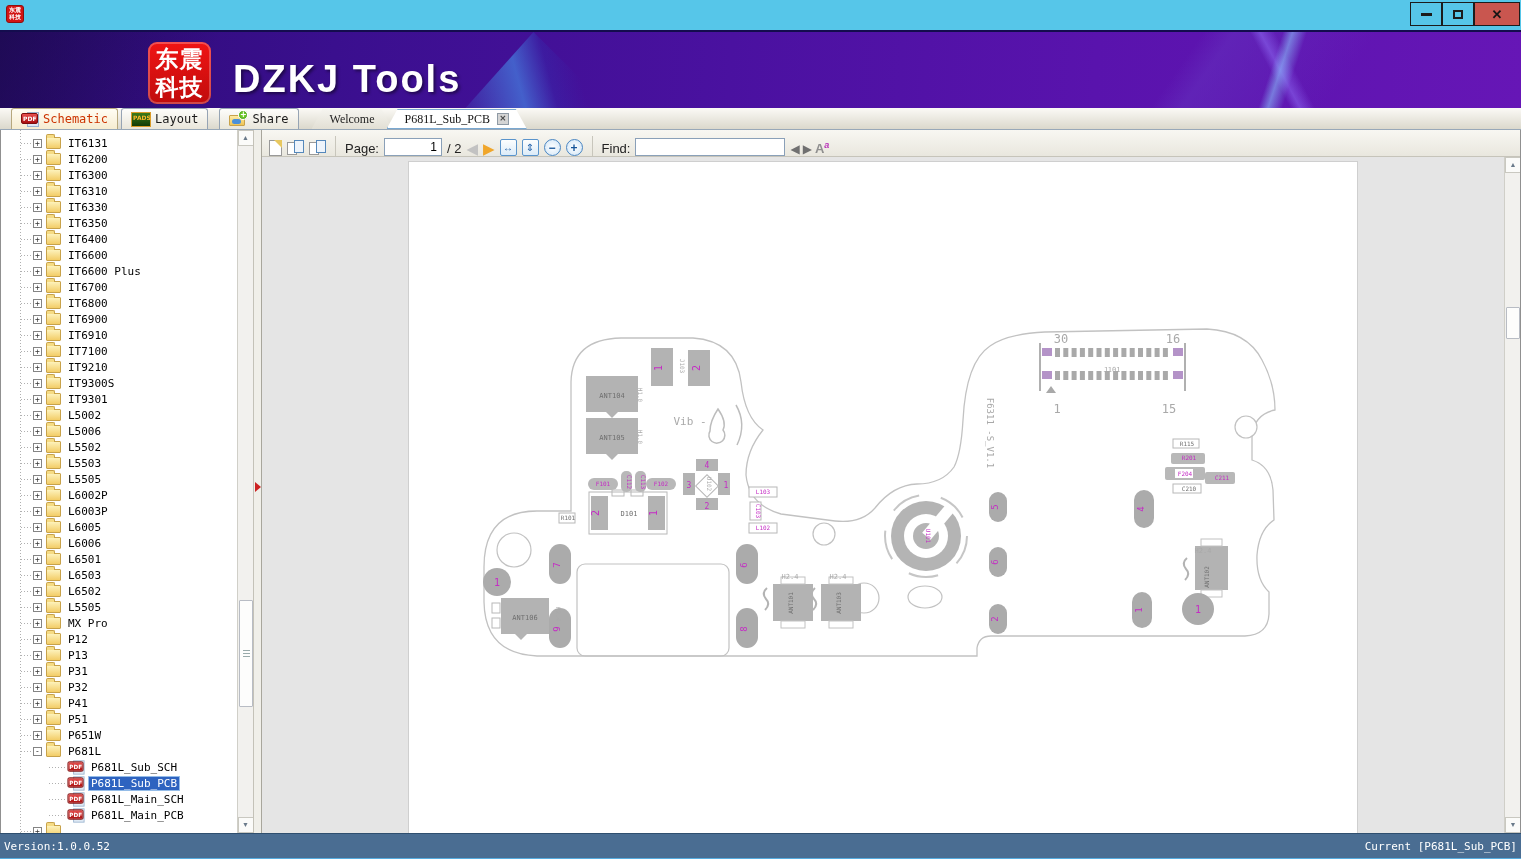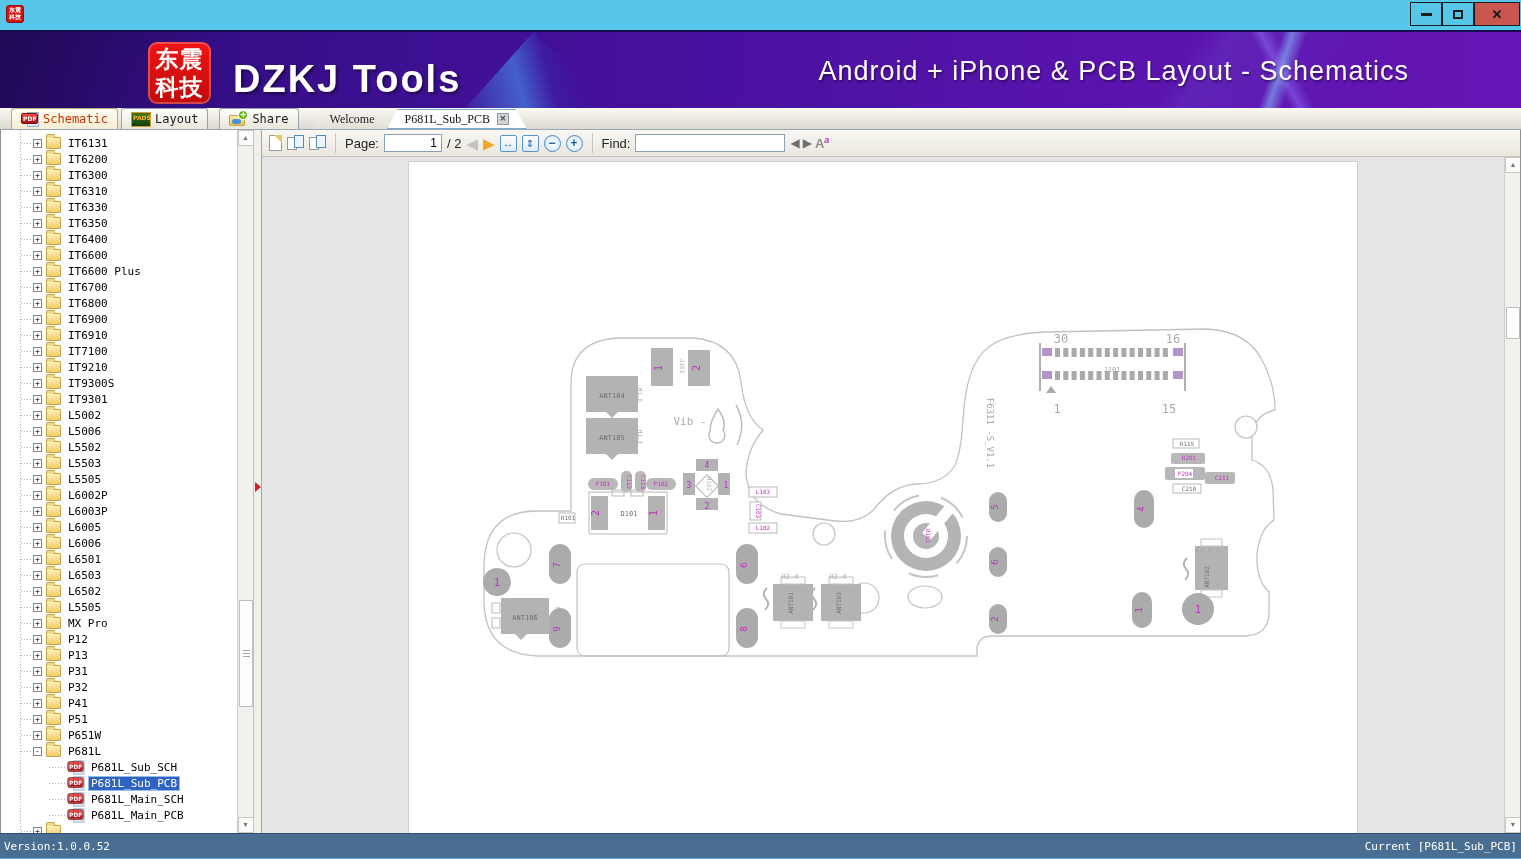--- a/index.html
+++ b/index.html
@@ -74,21 +74,21 @@
 .sidescroll{width:16px;height:100%;background:#f2f1ee;border-left:1px solid #d0cfc8;display:flex;flex-direction:column;align-items:center;position:relative;flex:none}
 .scrollbtn{width:16px;height:16px;background:#fbfbf9;border:1px solid #c9c8c0;color:#6a7a8a;font-size:7px;line-height:14px;text-align:center;flex:none}
 .scrollthumb{position:absolute;left:1px;width:14px;background:#fdfdfc;border:1px solid #b8bcc4;border-radius:1px}
 .thumb-grip{position:absolute;left:3px;top:50%;width:7px;height:7px;margin-top:-4px;
 background:repeating-linear-gradient(to bottom,#9aa 0 1px,transparent 1px 3px)}
 .splitter{width:9px;height:100%;background:#f0efe9;border-left:1px solid #c4c2b8;border-right:1px solid #a8a69c;position:relative;flex:none}
 .split-arrow{position:absolute;left:1px;top:352px;width:0;height:0;border-top:5px solid transparent;border-bottom:5px solid transparent;border-left:6px solid #cc2222}
 
 
 .rightpane{flex:1;display:flex;flex-direction:column;min-width:0}
-.toolbar{height:27px;background:linear-gradient(#f8f7f2,#e9e7de);border-bottom:1px solid #c6c4ba;display:flex;align-items:center;padding-left:7px;gap:5px;font-size:13px;color:#222}
+.toolbar{height:27px;background:linear-gradient(#f8f7f2,#e9e7de);border-bottom:1px solid #c6c4ba;display:flex;align-items:flex-end;padding-left:7px;gap:5px;font-size:13px;color:#222}
 .tsep{width:1px;height:20px;background:#c8c6bc;margin:0 4px}
 .icon-page{width:13px;height:16px;background:#fff;border:1px solid #999;position:relative}
 .icon-page::before{content:"";position:absolute;right:-1px;top:-1px;border:4px solid #e8c860;border-left-color:transparent;border-bottom-color:transparent}
 .icon-rot{width:17px;height:16px;position:relative}
 .icon-rot i{position:absolute;width:10px;height:13px;background:#fff;border:1px solid #999}
 .icon-rot i:first-child{left:0;top:2px}
 .icon-rot i:last-child{right:0;top:0;background:#eef4fb;border-color:#5588bb}
 .pageinput{width:58px;height:18px;border:1px solid #8aa0b8;background:#fff;font-size:12px;text-align:right;padding-right:4px}
 .arrowbtn{font-size:15px;line-height:1;border:none;background:none}
 .arrow-prev{color:#c2c2c2}
@@ -132,21 +132,20 @@
 
 <div class="banner">
   <div class="streak-c"></div>
   <div class="streak-a"></div>
   <div class="streak-b"></div>
   <div class="logo-badge">
       <div>东震</div>
       <div>科技</div>
     </div>
   <div class="brand">DZKJ Tools</div>
-  <div class="banner-subtitle">Android + iPhone &amp; PCB Layout - Schematics</div>
 </div>
 
 <div class="tabstrip">
   <div class="modetab active">
     <span class="pdficon">
         <span class="pdfbadge">PDF</span>
       </span>
     <span class="modetab-label">Schematic</span>
   </div>
   <div class="modetab">

